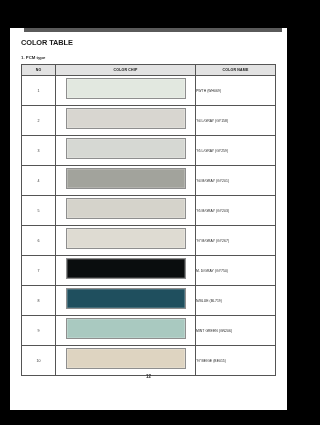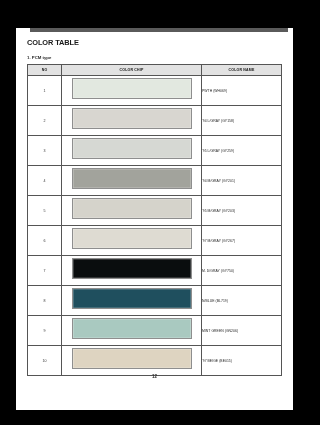--- a/index.html
+++ b/index.html
@@ -18,21 +18,21 @@
   .viewer {
     position: relative;
     width: 300px;
     height: 425px;
     background: #000000;
   }
 
   
   .page {
     position: absolute;
-    left: 16px;
+    left: 10px;
     top: 28px;
     width: 277px;
     height: 382px;
     background: #ffffff;
     box-sizing: border-box;
   }
   .scan-bar-inner {
     position: absolute;
     left: 14px;
     top: 0px;

